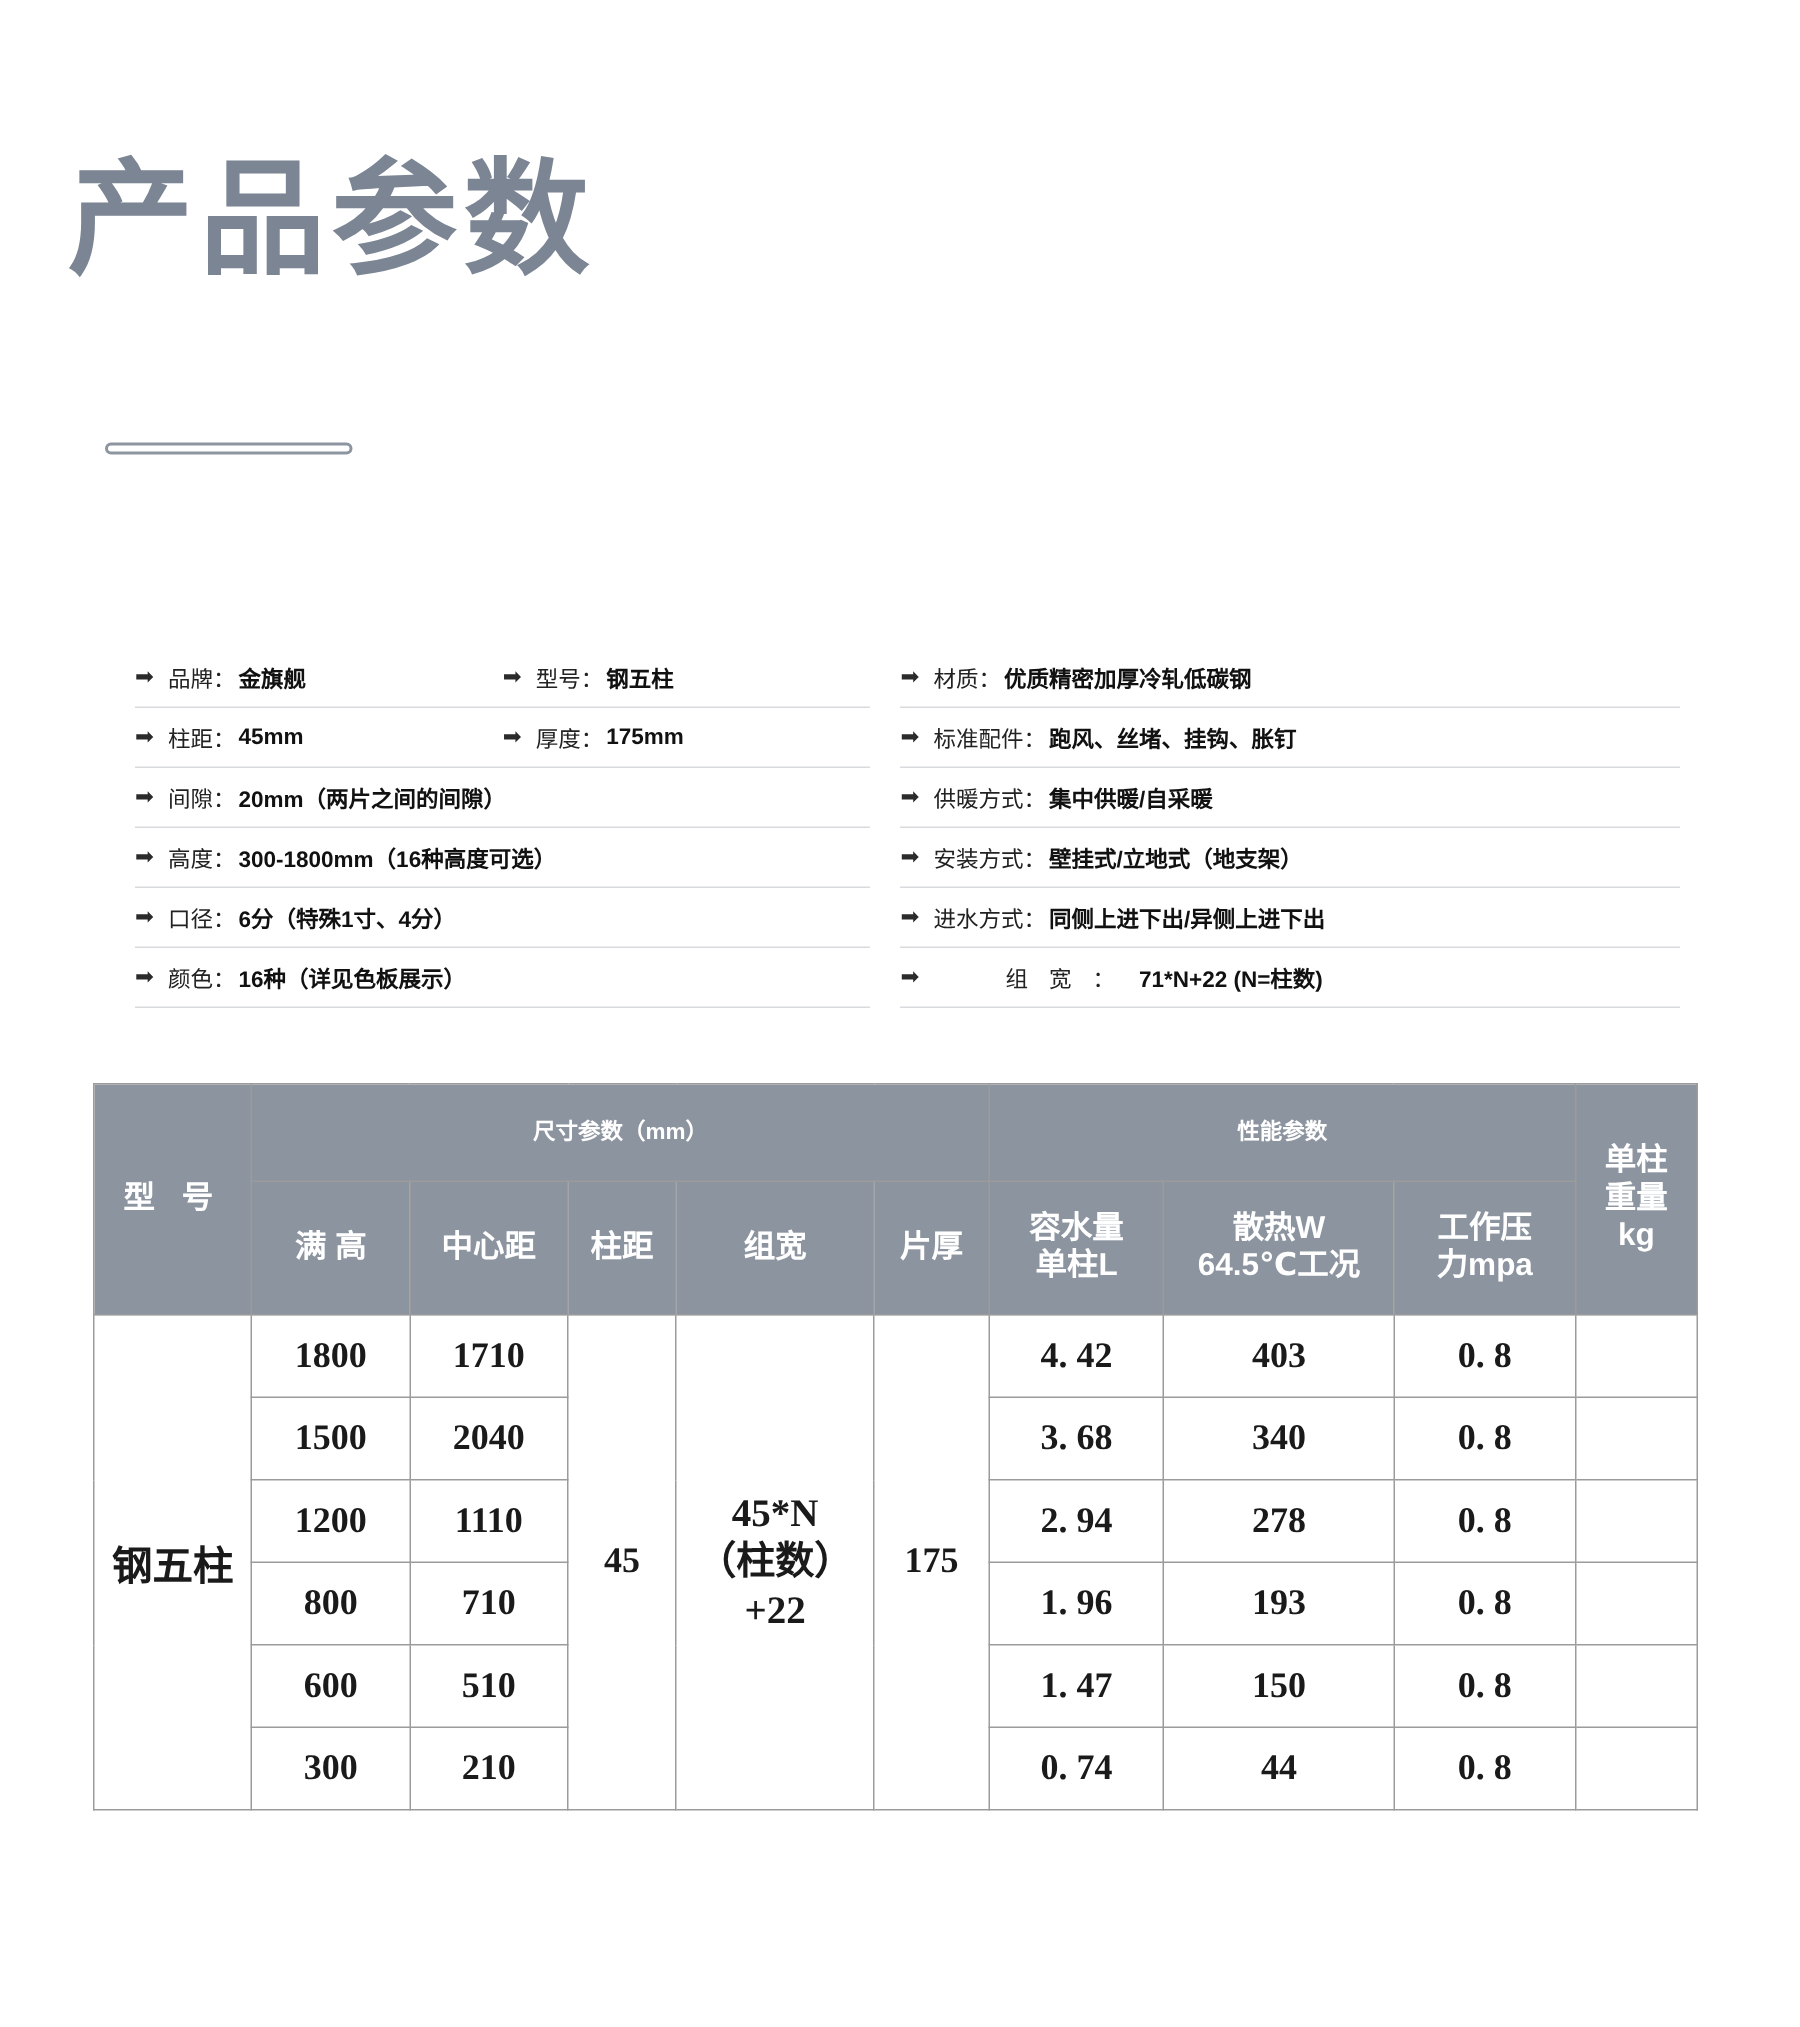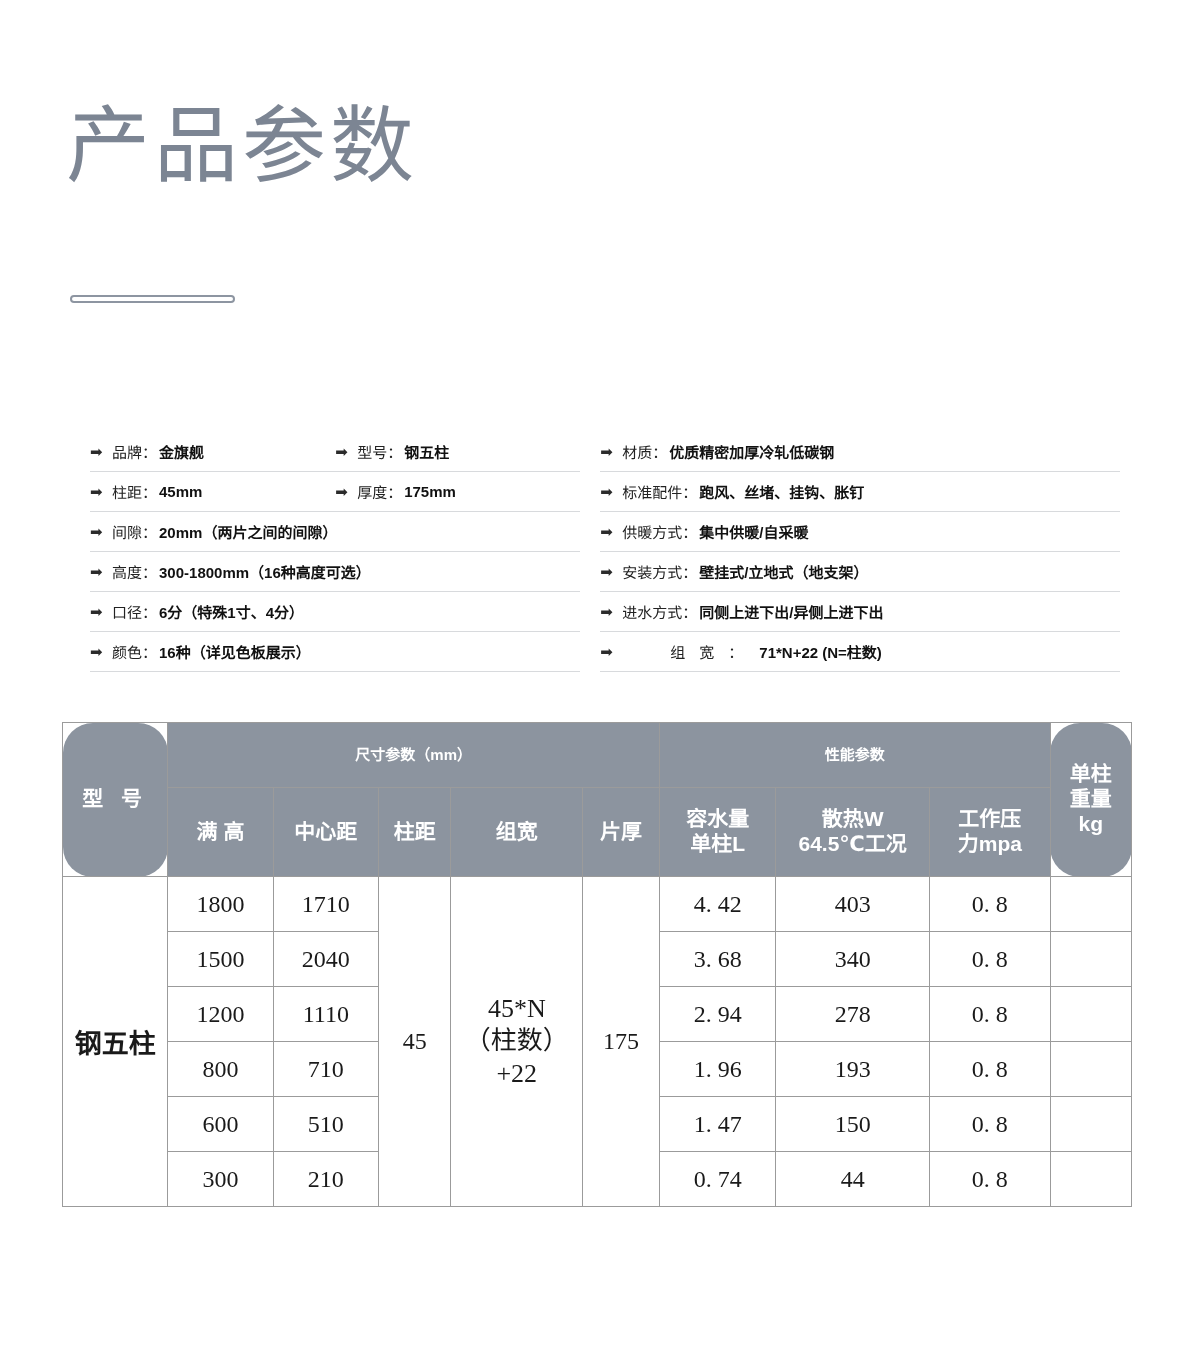--- a/index.html
+++ b/index.html
@@ -12,24 +12,24 @@
     height: 1351px;
     position: relative;
     font-family: "Liberation Sans", "DejaVu Sans", sans-serif;
     color: #1e1e1e;
     overflow: hidden;
   }
 
   
   .page-title {
     position: absolute;
-    left: 66px;
+    left: 45px;
     top: 100px;
     font-size: 84px;
-    font-weight: normal;
+    font-weight: bold;
     letter-spacing: 4px;
     color: #7c8593;
     line-height: 1.1;
     white-space: nowrap;
   }
   .title-rule {
     position: absolute;
     left: 70px;
     top: 295px;
     width: 165px;
@@ -122,29 +122,29 @@
   }
   .param-table thead th.group {
     font-size: 15px;
     height: 52px;
   }
   .param-table thead th.sub {
     height: 76px;
   }
   .param-table thead th.tall {
     height: 128px;
-    border-radius: 30px;
   }
   .th-spaced { letter-spacing: 6px; }
 
   .param-table tbody td {
     font-size: 24px;
     height: 52px;
     font-family: "Liberation Serif", "DejaVu Serif", serif;
     background: #ffffff;
+    font-weight: bold;
   }
   .param-table tbody td.model {
     font-size: 27px;
     font-weight: bold;
     font-family: "Liberation Sans", "DejaVu Sans", sans-serif;
   }
   .param-table tbody td.merged {
     font-size: 24px;
   }
   .param-table tbody td.groupwide {

